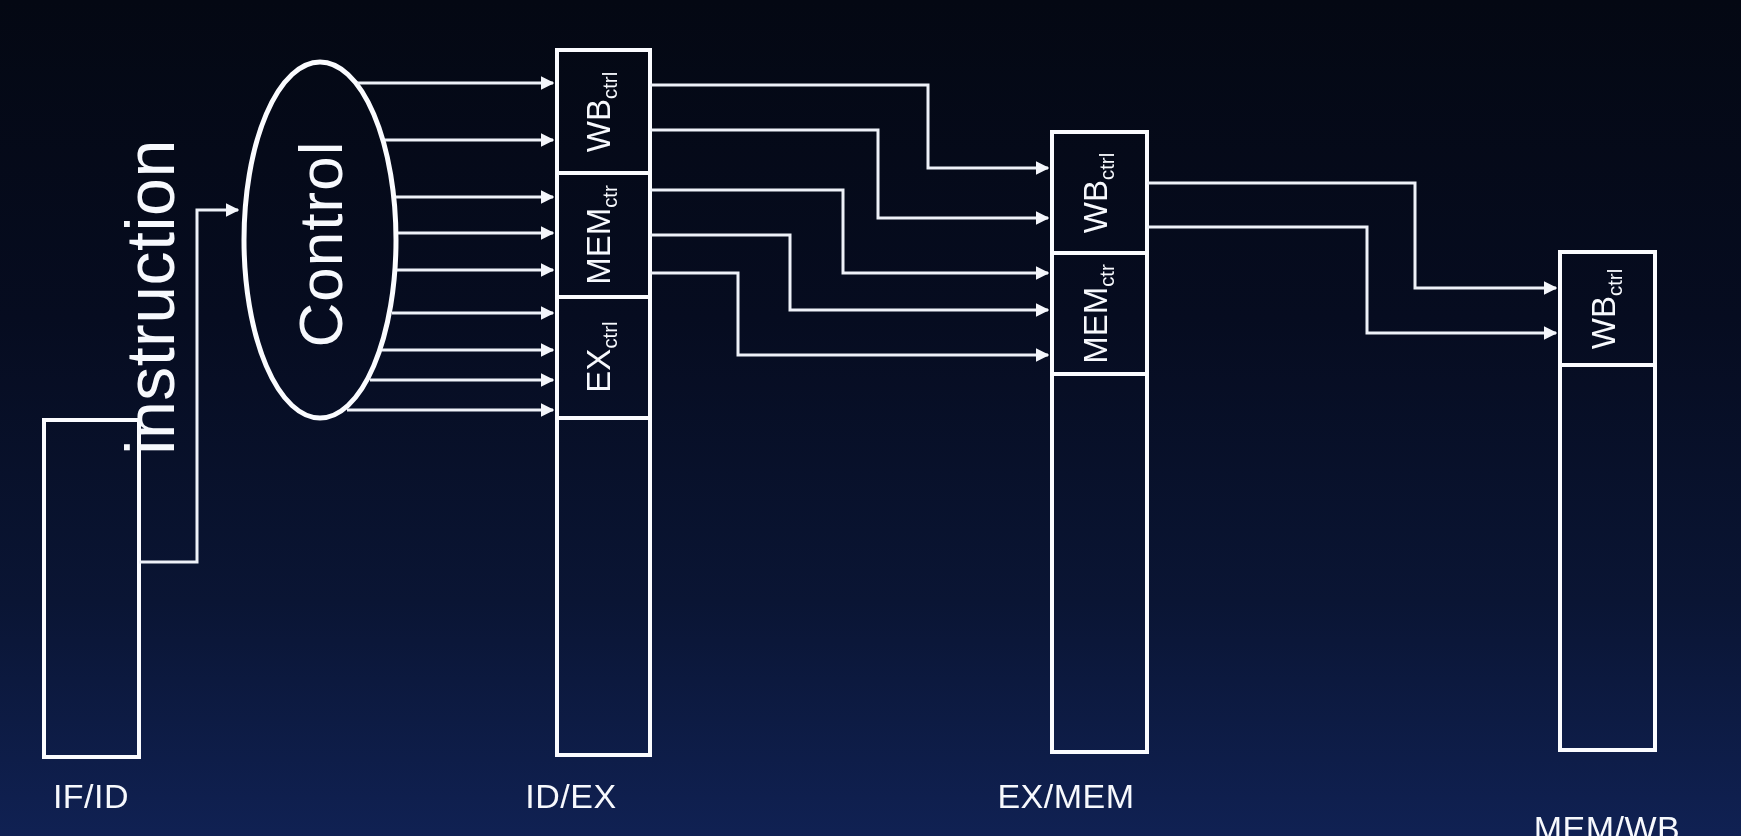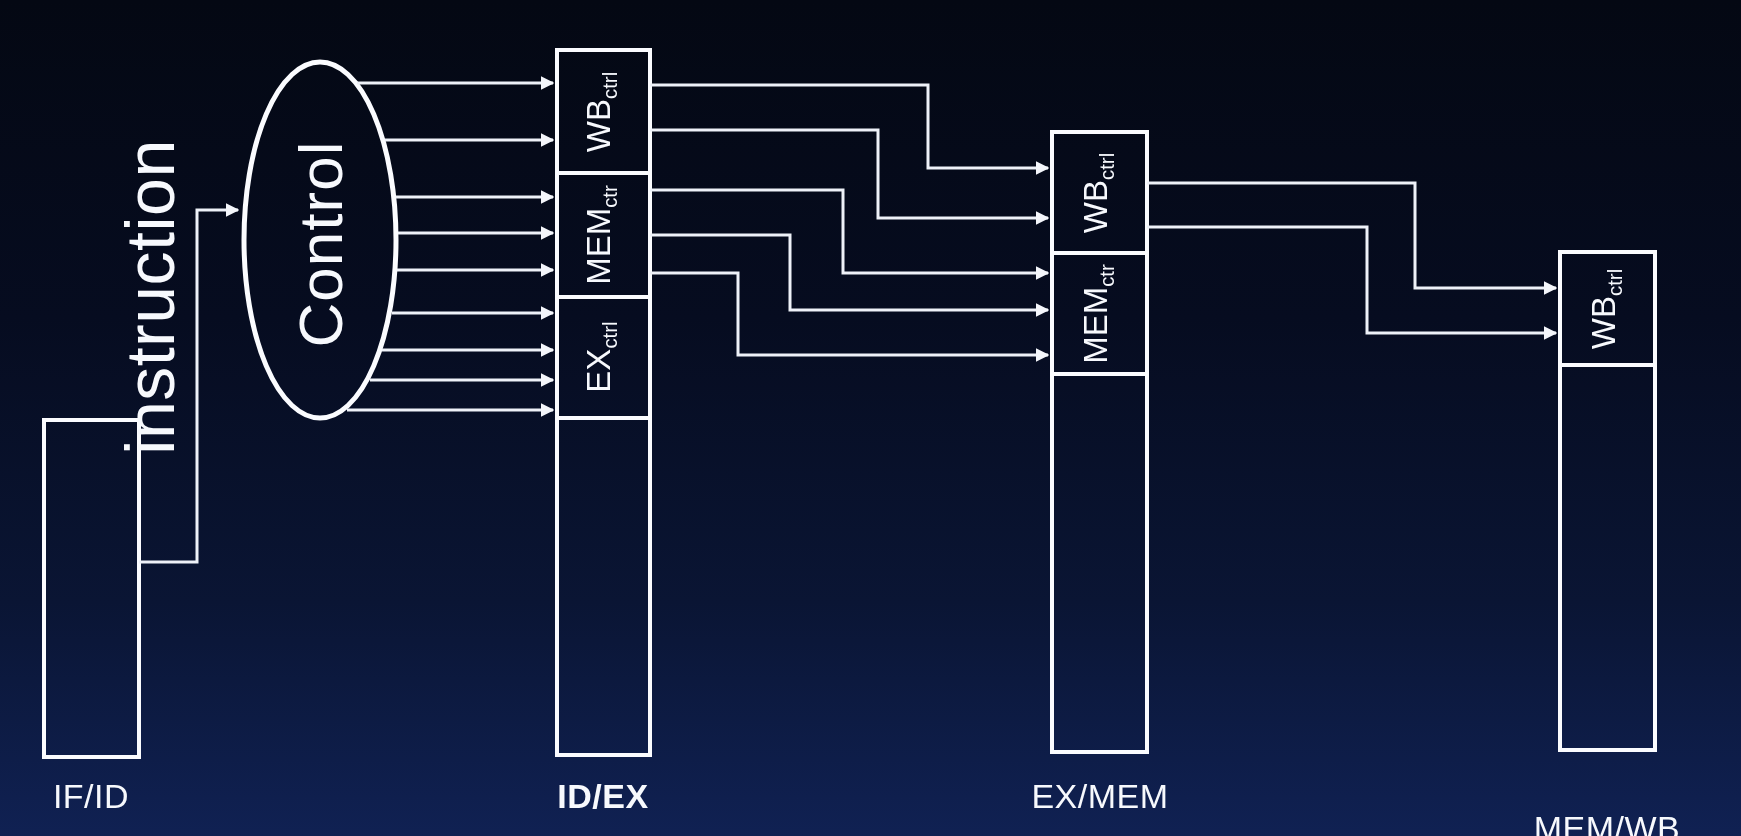--- a/index.html
+++ b/index.html
@@ -107,17 +107,17 @@
   </div>
   <div class="label vlabel boxlabel" style="left:1098px;top:314px;">
     <span>MEM</span><sub>ctr</sub>
   </div>
 
   <div class="label vlabel boxlabel" style="left:1606px;top:309px;">
     <span>WB</span><sub>ctrl</sub>
   </div>
 
   <div class="label reg-name" style="left:16px;top:772px;width:150px;">IF/ID</div>
-  <div class="label reg-name" style="left:528px;top:772px;width:150px;font-weight:bold;">ID/EX</div>
-  <div class="label reg-name" style="left:1022px;top:772px;width:156px;">EX/MEM</div>
+  <div class="label reg-name" style="left:496px;top:772px;width:150px;">ID/EX</div>
+  <div class="label reg-name" style="left:988px;top:772px;width:156px;">EX/MEM</div>
   <div class="label reg-name" style="left:1529px;top:772px;width:156px;margin-top:32px;">MEM/WB</div>
 
 </div>
 
 </body></html>

